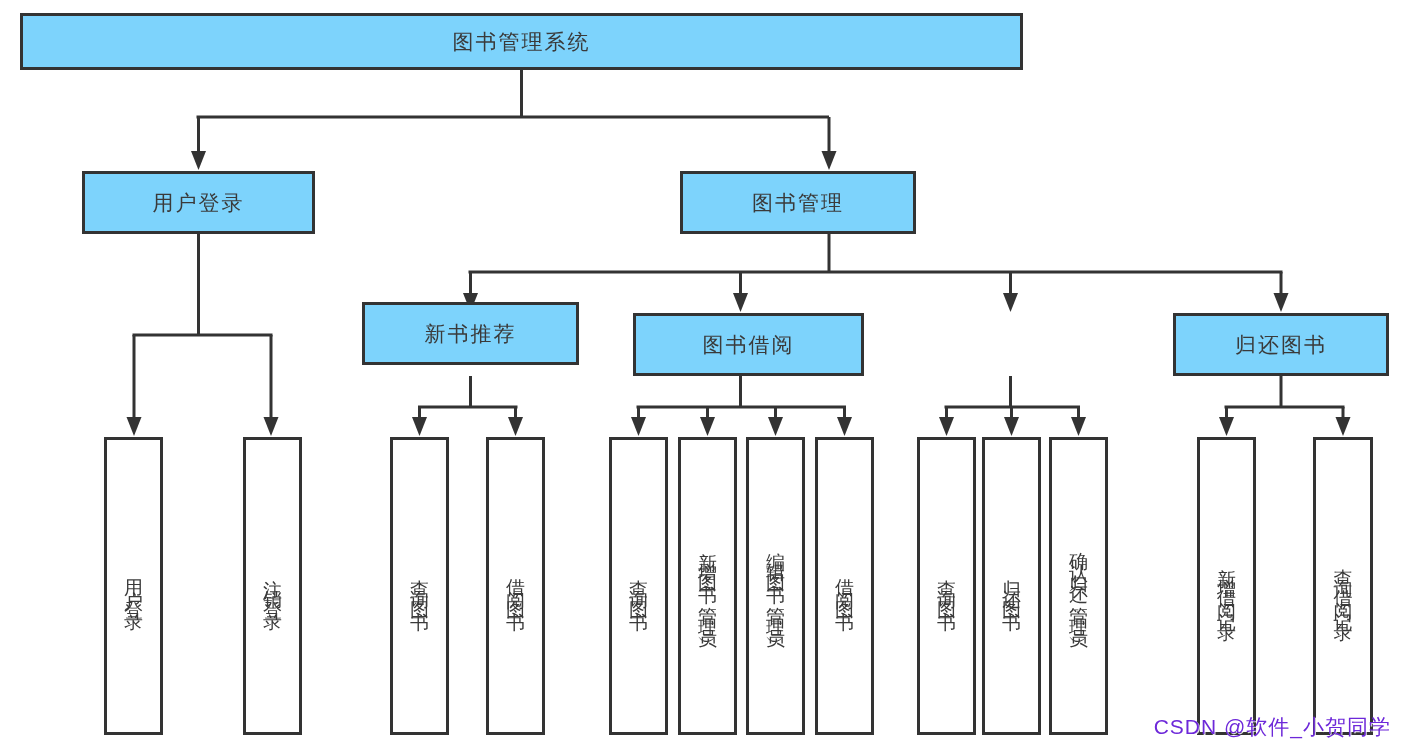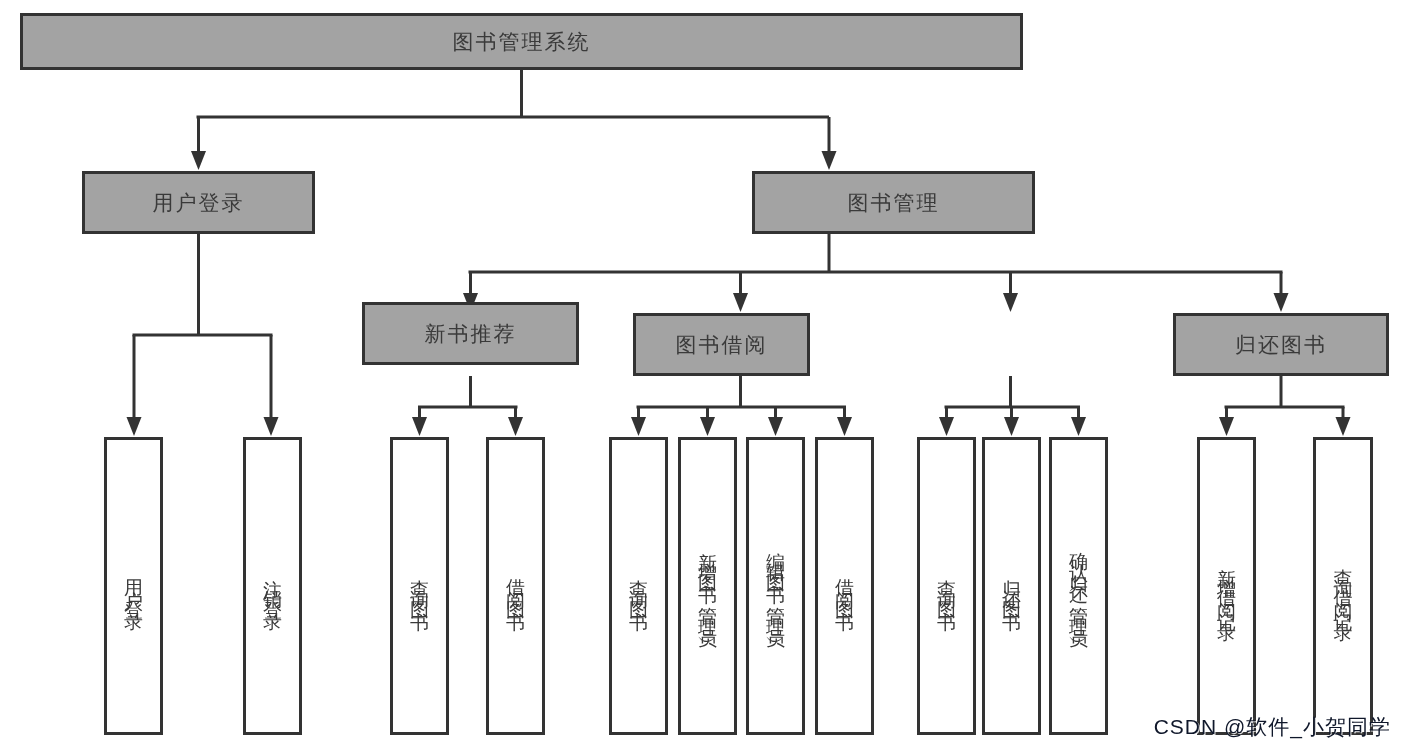--- a/index.html
+++ b/index.html
@@ -10,21 +10,21 @@
     position: relative;
     overflow: hidden;
   }
   .stage { position: absolute; left: 0; top: 0; width: 1405px; height: 747px; }
   svg.connectors { position: absolute; left: 0; top: 0; width: 1405px; height: 747px; }
 
   .hbox {
     position: absolute;
     box-sizing: border-box;
     border: 3px solid #333333;
-    background: #a3a3a3;
+    background: #7dd3fc;
     display: flex; align-items: center; justify-content: center;
     font-size: 21px; color: #3a3a3a; letter-spacing: 2px;
   }
   .vbox {
     position: absolute;
     top: 437px; height: 298px; width: 59px;
     box-sizing: border-box;
     border: 3px solid #333333;
     background: #ffffff;
     display: flex; align-items: center; justify-content: center;
@@ -35,21 +35,21 @@
     font-size: 19px;
     letter-spacing: 11px;
     line-height: 1.15;
     color: #3a3a3a;
     white-space: nowrap;
   }
   .watermark {
     position: absolute;
     right: 14px; bottom: 6px;
     font-size: 21px;
-    color: #0f172a;
+    color: #6d28d9;
     letter-spacing: 1px;
     text-shadow: 1px 1px 0 rgba(255,255,255,0.85);
     pointer-events: none;
   }
 </style>
 </head>
 <body>
 
 <div class="stage">
 
@@ -122,28 +122,28 @@
     </g>
   </svg>
 
   <div class="hbox" style="left:20px; top:13px; width:1003px; height:57px">
     <span>图书管理系统</span>
   </div>
 
   <div class="hbox" style="left:82px; top:171px; width:233px; height:63px">
     <span>用户登录</span>
   </div>
-  <div class="hbox" style="left:752px; top:171px; width:283px; height:63px">
+  <div class="hbox" style="left:680px; top:171px; width:236px; height:63px">
     <span>图书管理</span>
   </div>
 
   <div class="hbox" style="left:362px; top:302px; width:217px; height:63px">
     <span>新书推荐</span>
   </div>
-  <div class="hbox" style="left:633px; top:313px; width:177px; height:63px">
+  <div class="hbox" style="left:633px; top:313px; width:231px; height:63px">
     <span>图书借阅</span>
   </div>
   <div class="hbox" style="left:1173px; top:313px; width:216px; height:63px">
     <span>归还图书</span>
   </div>
 
   <div class="vbox" style="left:104px">
     <div class="vtext">用户登录</div>
   </div>
   <div class="vbox" style="left:243px">

